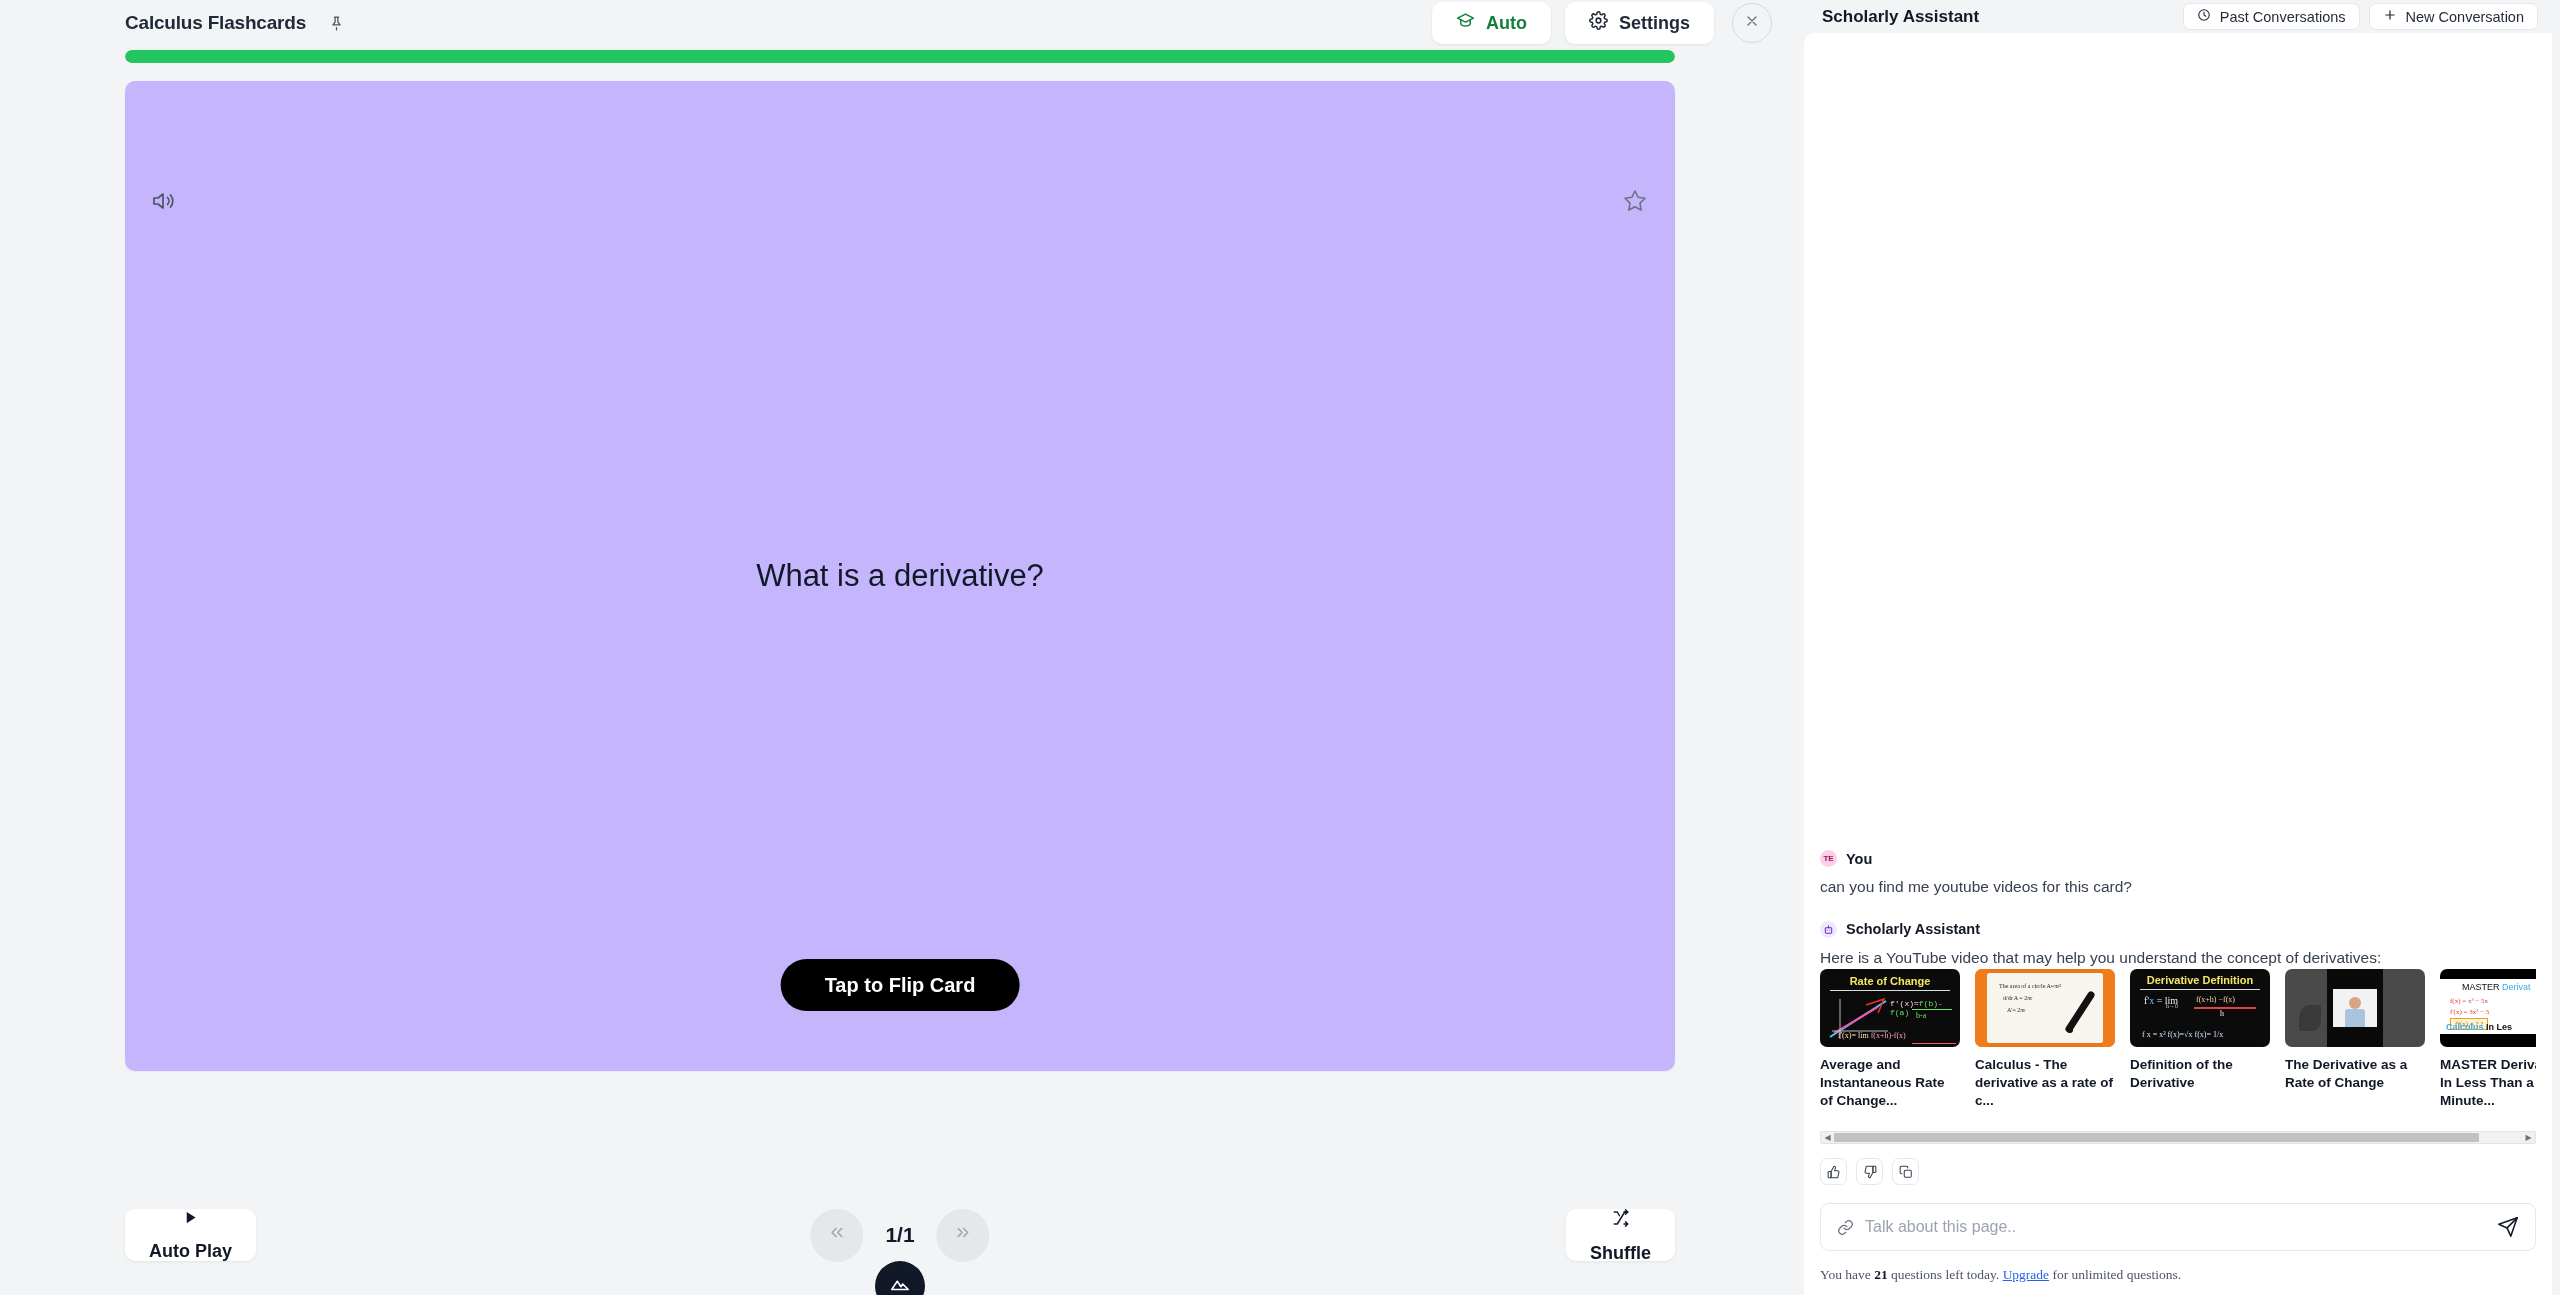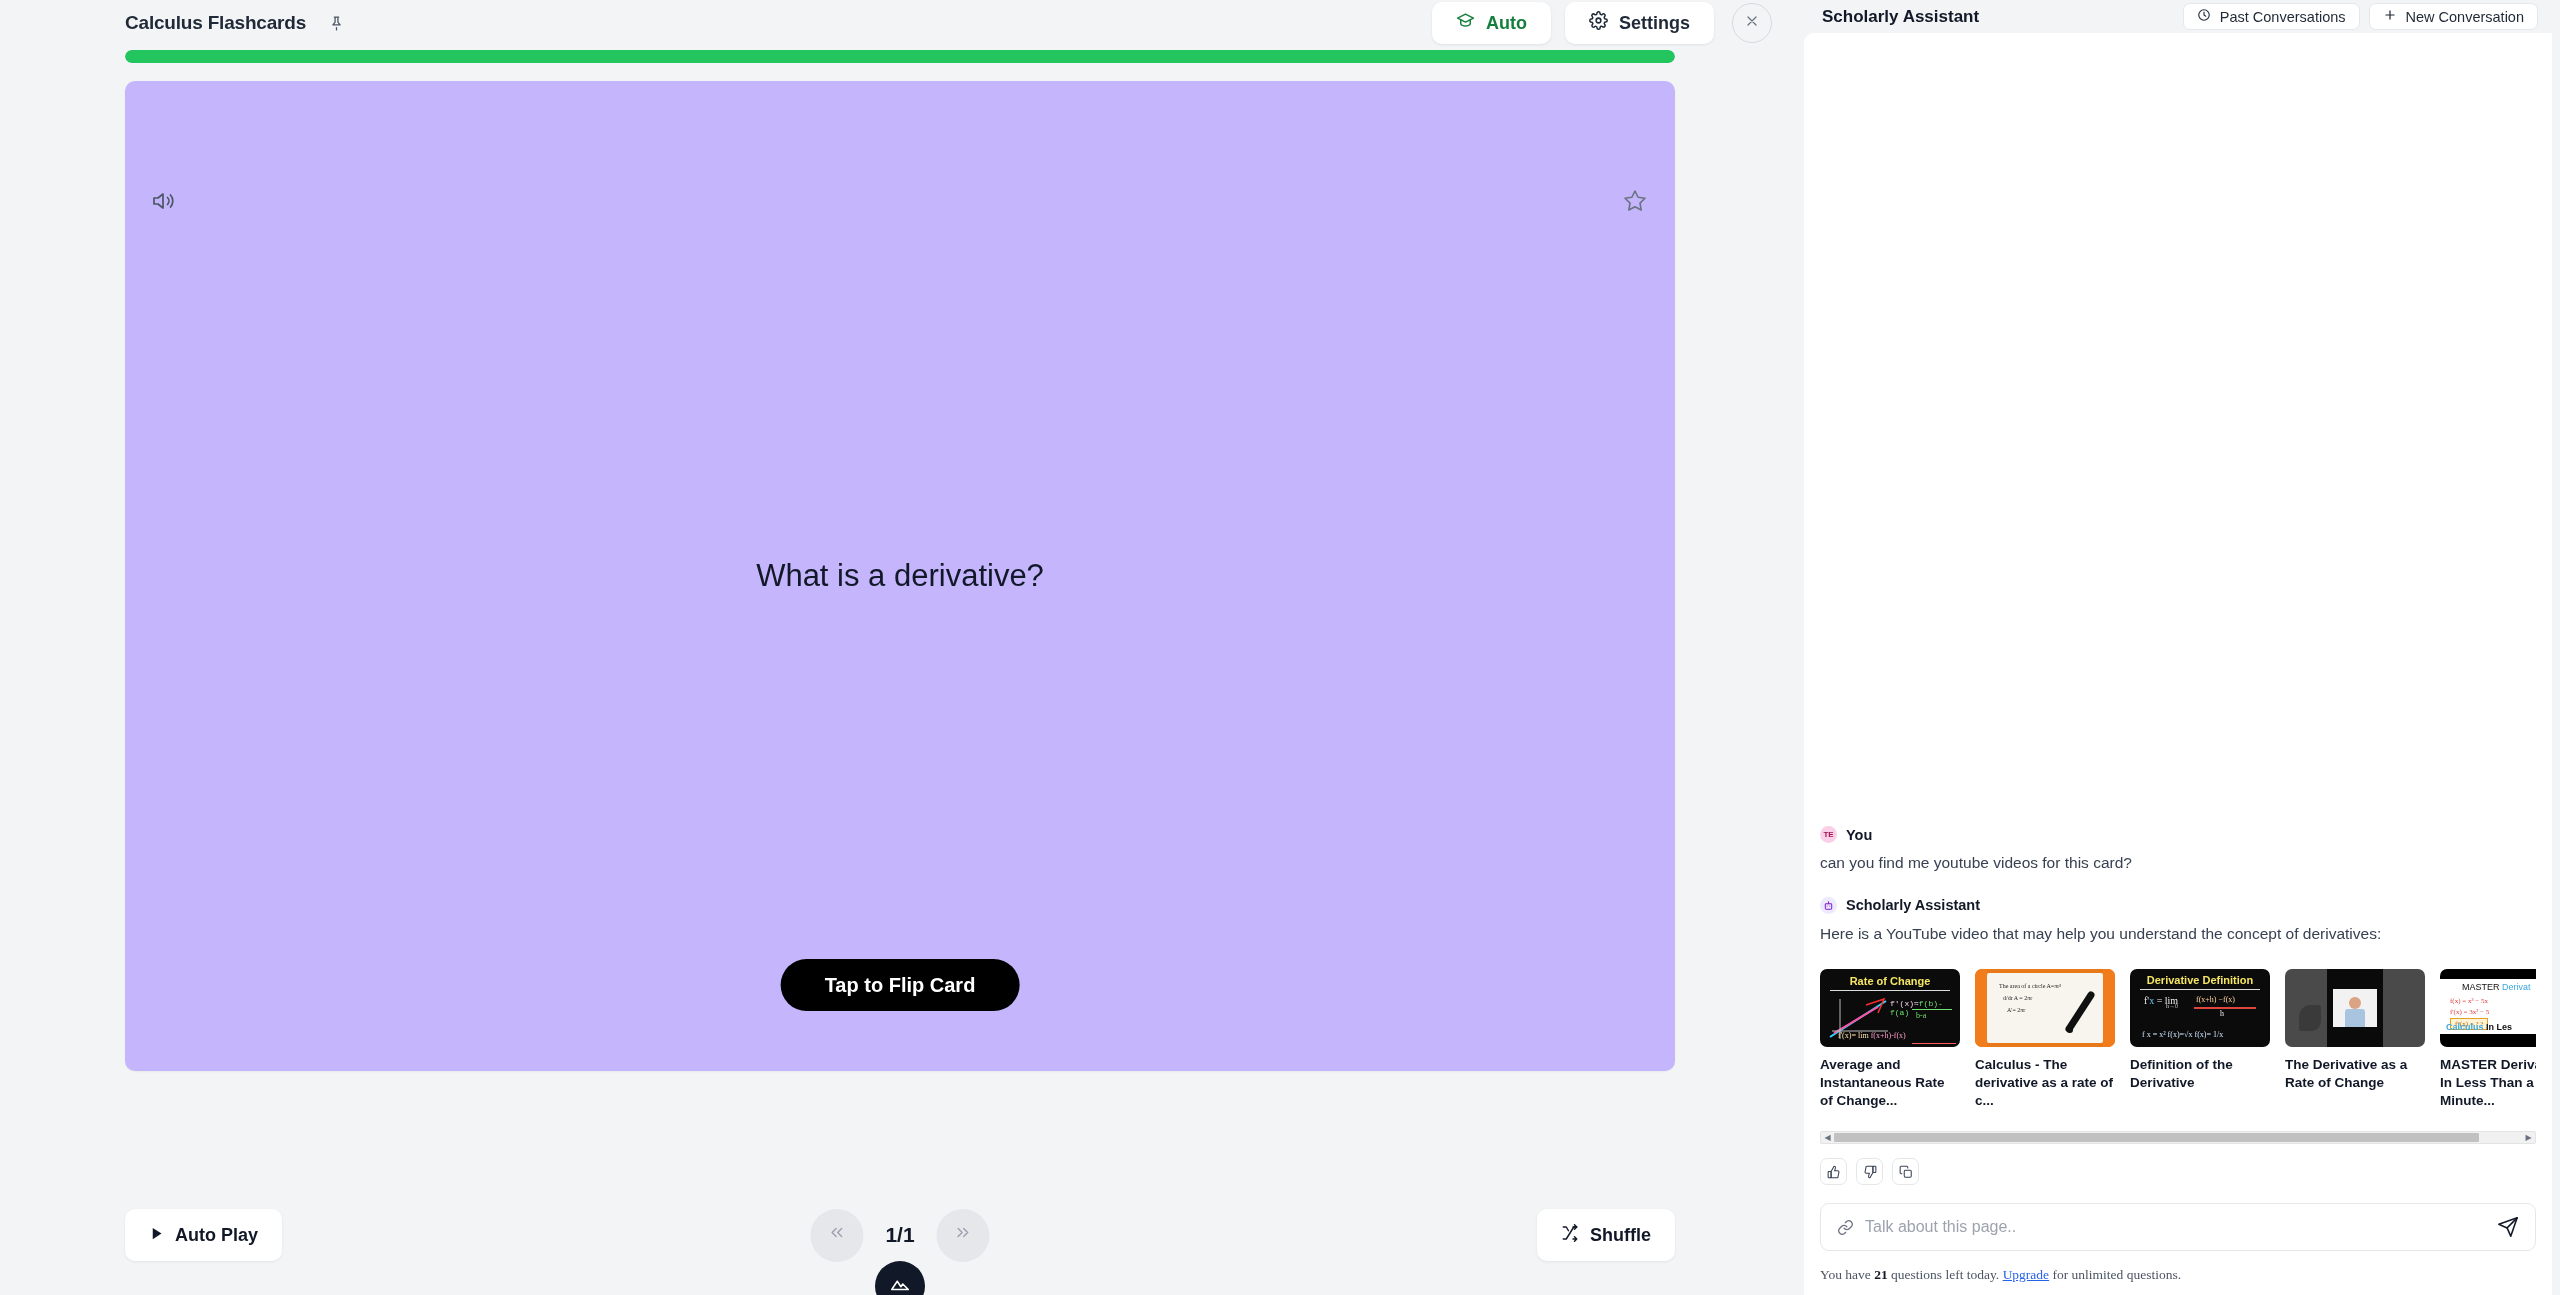--- a/index.html
+++ b/index.html
@@ -81,20 +81,21 @@
     display: flex; align-items: center;
     padding: 0 125px; position: relative;
   }
   .ctrl-btn {
     display: flex; align-items: center; gap: 11px;
     background: #ffffff; border: none; border-radius: 10px;
     height: 52px; padding: 0 24px;
     font-size: 18px; font-weight: 700; color: #111827;
     box-shadow: 0 1px 3px rgba(0,0,0,0.07); cursor: pointer;
     font-family: "Liberation Sans", sans-serif;
+    flex-direction: column;
   }
   .pager {
     position: absolute; left: 50%; transform: translateX(-50%);
     display: flex; align-items: center; gap: 22px;
   }
   .pager-arrow {
     width: 53px; height: 53px; border-radius: 50%;
     background: #e5e7eb; border: none;
     display: flex; align-items: center; justify-content: center;
     color: #9ca3af; font-size: 22px; cursor: pointer;
@@ -146,21 +147,21 @@
     width: 17px; height: 17px; border-radius: 50%;
     display: flex; align-items: center; justify-content: center;
     font-size: 8px; font-weight: 700; color: #9d174d;
     flex: 0 0 17px;
   }
   .avatar.bot { color: #7e22ce; }
   .msg-author { font-size: 14.5px; font-weight: 700; color: #111827; }
   .msg-text { font-size: 15.5px; color: #374151; line-height: 1.45; }
 
   .thumbs-row {
-    display: flex; gap: 15px; margin-top: 24px;
+    display: flex; gap: 15px; margin-top: 0;
     overflow: hidden; padding-bottom: 4px;
   }
   .thumb { width: 140px; flex: 0 0 140px; cursor: pointer; }
   .thumb-img {
     width: 140px; height: 78px; border-radius: 7px;
     background: #0a0a0a; position: relative; overflow: hidden;
   }
   .thumb-title {
     margin-top: 9px; font-size: 13.5px; font-weight: 700;
     color: #111827; line-height: 1.33;

